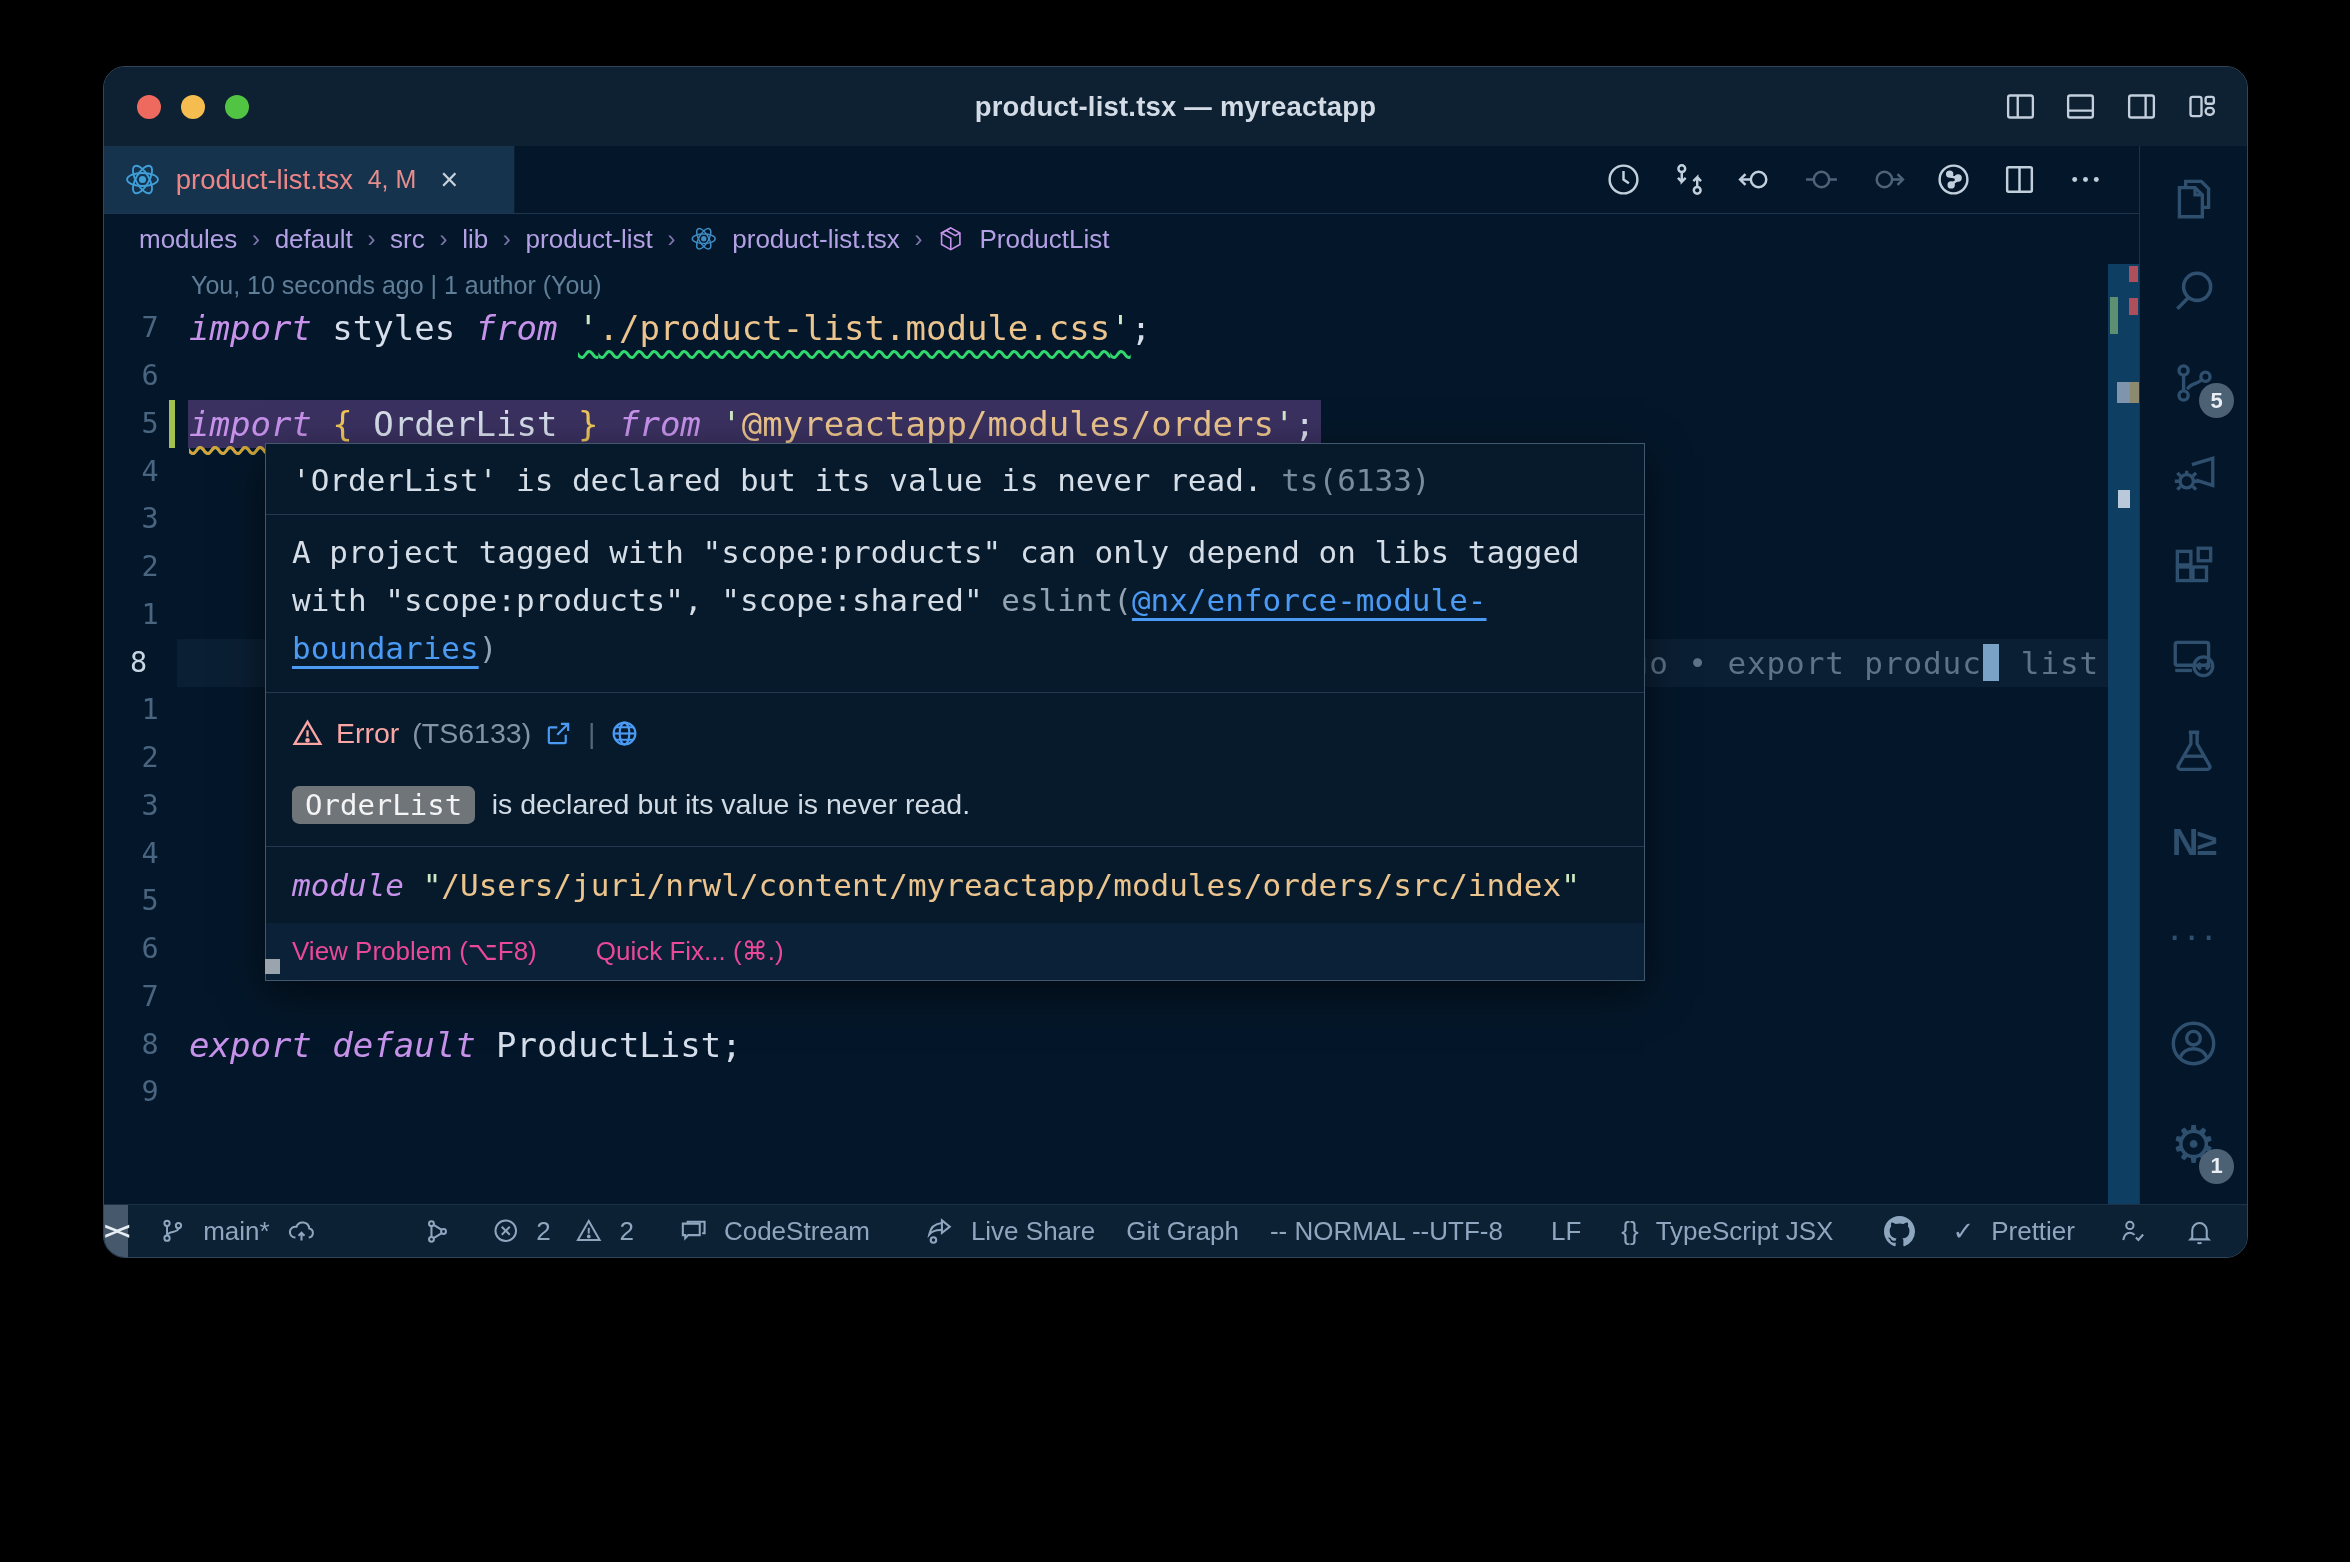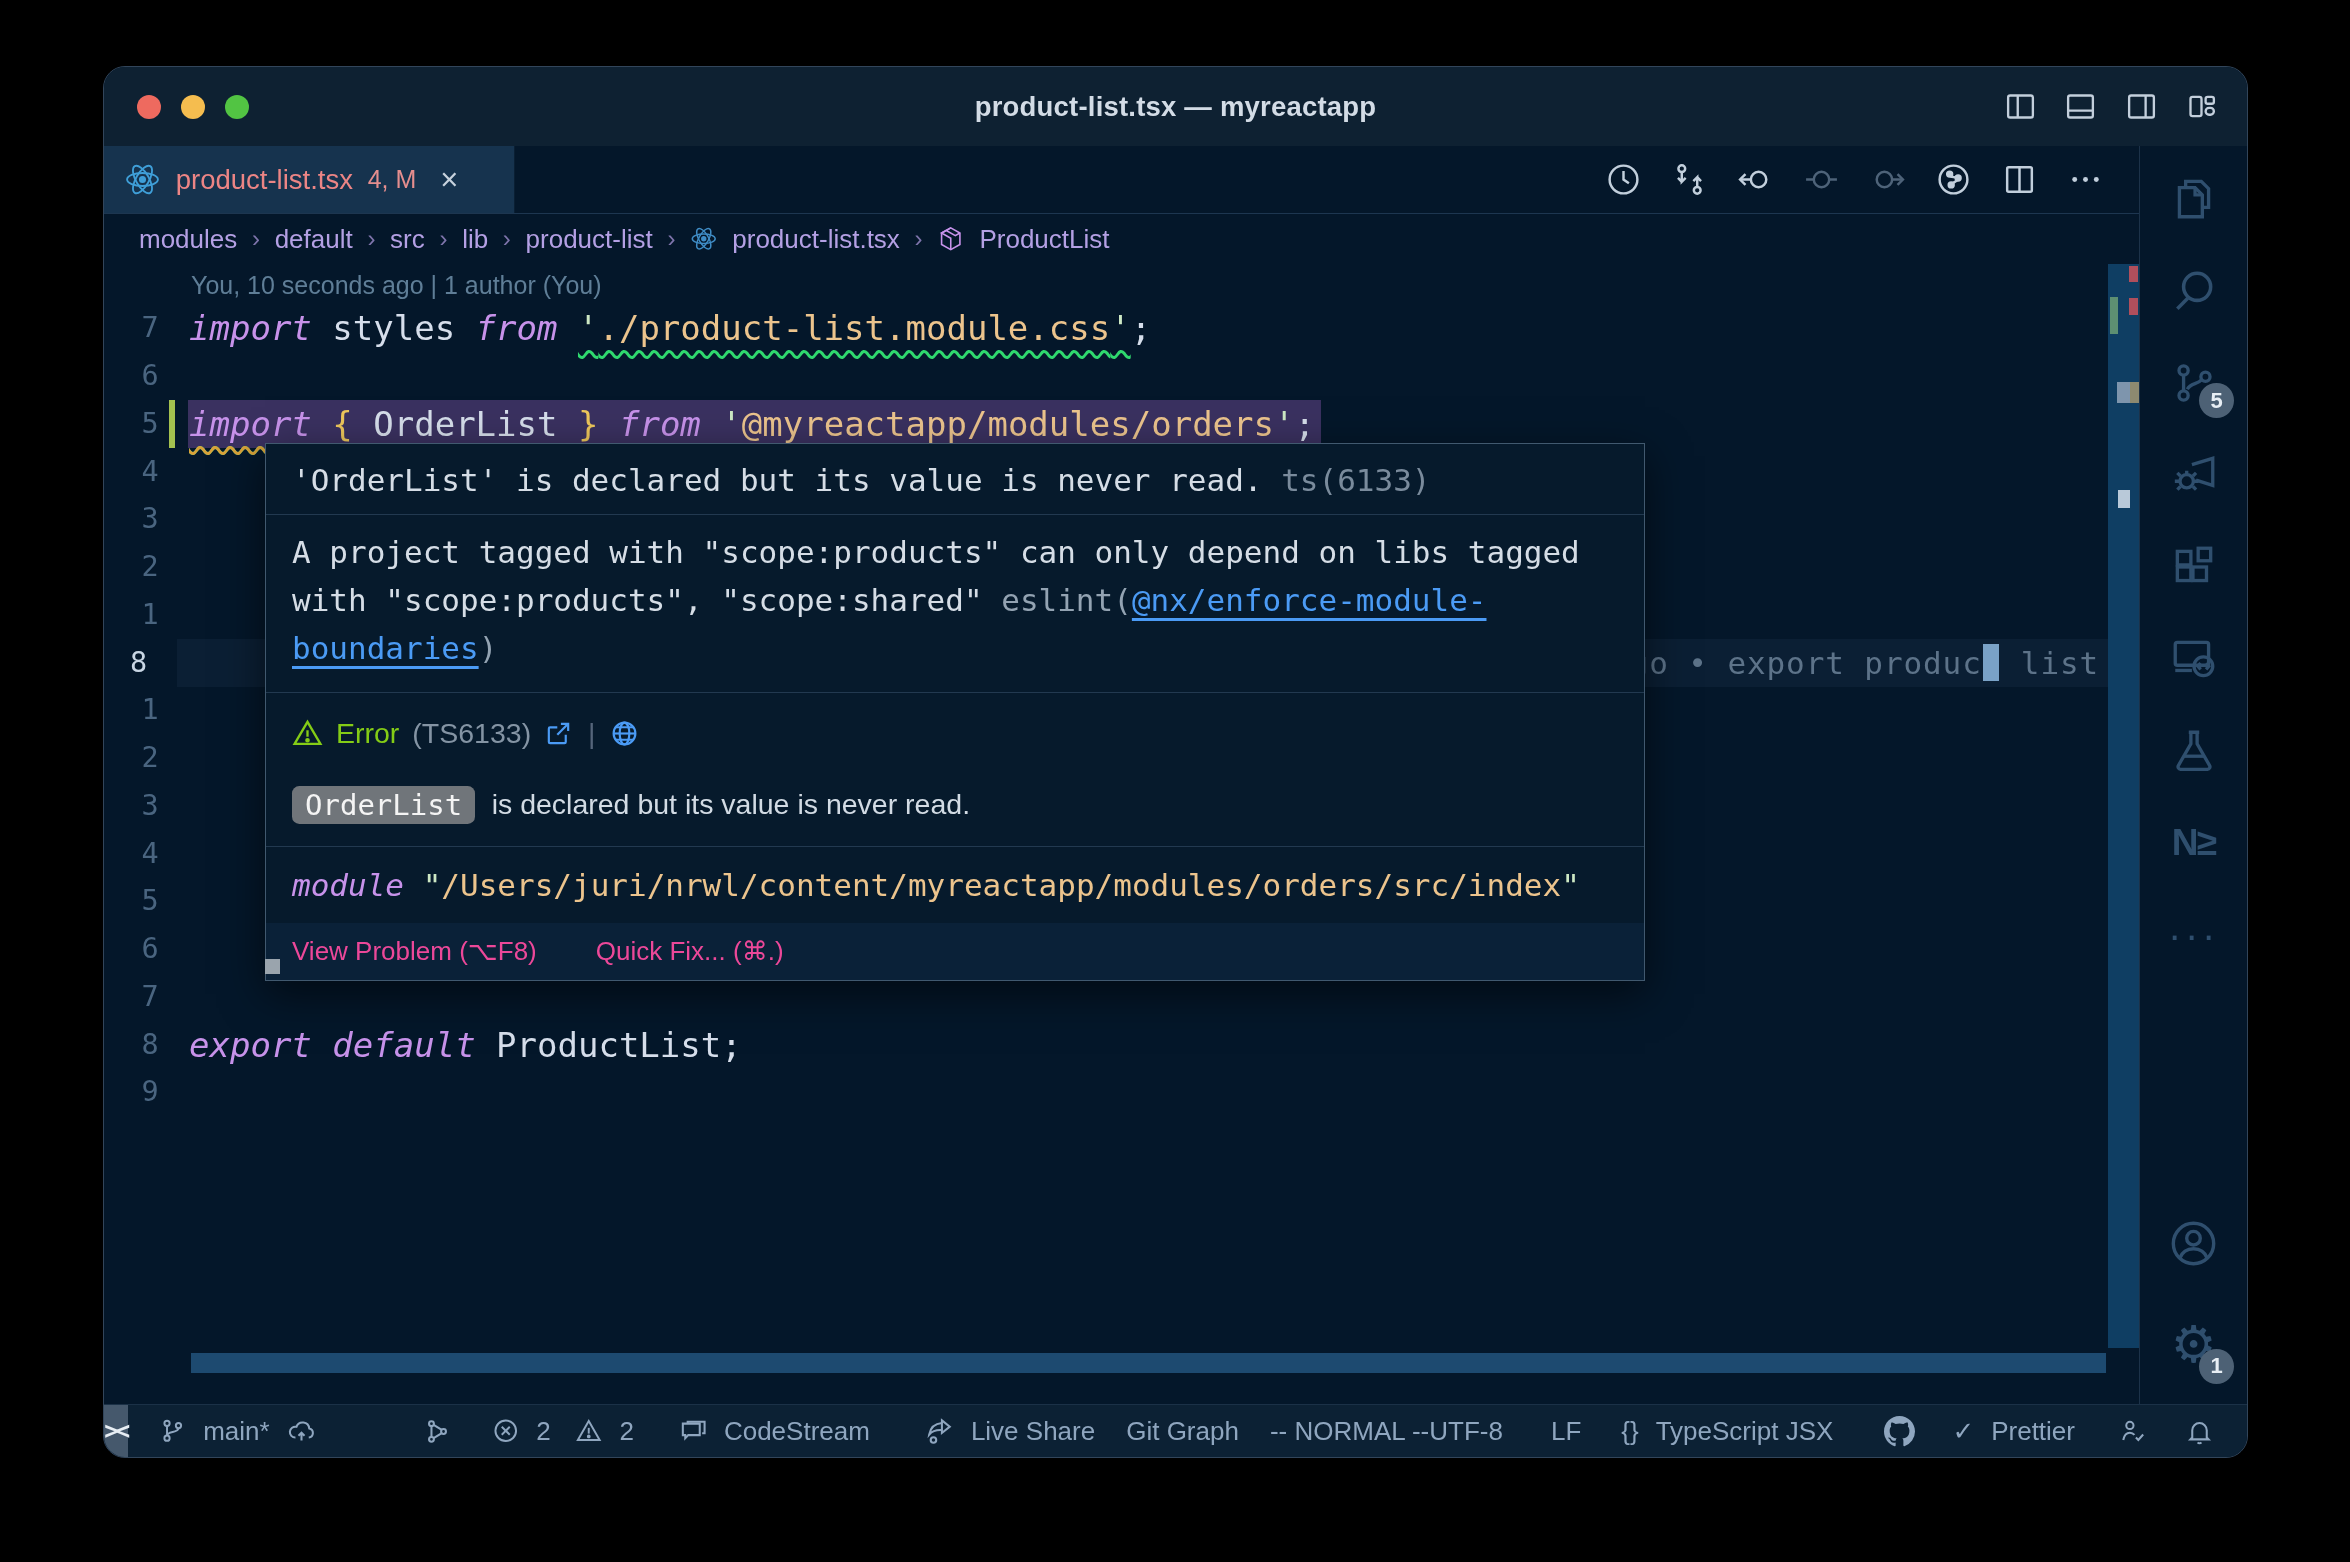--- a/index.html
+++ b/index.html
@@ -1,21 +1,21 @@
 <!DOCTYPE html>
 <html style="font-size:14.7px"><head>
 <meta charset="utf-8">
 <style>
   html,body{margin:0;padding:0;background:#000;width:2351px;height:1563px;overflow:hidden;
     font-family:"Liberation Sans",sans-serif;}
   *{box-sizing:border-box;}
   svg{display:block;}
 
   
-  .window{position:absolute;left:103px;top:66px;width:2145px;height:1392px;
+  .window{position:absolute;left:103px;top:66px;width:2145px;height:1192px;
     background:#04172a;border:0.9px solid #32455a;border-radius:22px;overflow:hidden;
     display:flex;flex-direction:column;}
 
   
   .titlebar{height:79px;flex:0 0 79px;background:#0e2132;position:relative;
     display:flex;align-items:center;justify-content:center;}
   .traffic{position:absolute;left:33px;top:0;height:100%;display:flex;align-items:center;gap:20px;}
   .light{width:24px;height:24px;border-radius:50%;}
   .light.red{background:#ee6a5f;} .light.yellow{background:#f5bd4f;} .light.green{background:#52c443;}
   .win-title{color:#d3dce6;font-size:27.5px;font-weight:700;letter-spacing:0.2px;}
@@ -78,21 +78,21 @@
     font-family:"DejaVu Sans Mono",monospace;font-size:31px;color:#d5dde6;}
   .hv-row{padding:13px 26px;border-top:1.8px solid #223950;}
   .hv-row:first-child{border-top:none;}
   .hv-line1{white-space:nowrap;line-height:42px;padding:14.7px 26px 13px;}
   .hv-code{color:#7a8b9c;}
   .hv-line2{line-height:48px;padding-bottom:20px;}
   .hv-gray{color:#93a3b2;}
   .hv-link{color:#4b9bf5;text-decoration:underline;text-underline-offset:7.3px;cursor:pointer;}
   .hv-error-head{display:flex;align-items:center;gap:13px;line-height:44px;
     font-family:"Liberation Sans",sans-serif;font-size:28.5px;padding-top:5.5px;}
-  .err-red{color:#84cc16;}
+  .err-red{color:#fca5a5;}
   .err-code{color:#8494a4;}
   .err-sep{color:#55657a;margin:0 1.8px;}
   .hv-detail{margin-top:31px;display:flex;align-items:center;gap:16.5px;
     font-family:"Liberation Sans",sans-serif;font-size:28.5px;color:#d2dbe4;padding-bottom:9.2px;}
   .chip{background:#70757a;color:#f4f4f4;border-radius:7.3px;padding:1.8px 13px;
     font-family:"DejaVu Sans Mono",monospace;font-size:29px;}
   .hv-module{white-space:pre;line-height:44px;padding:16px 26px;}
   .hv-status{background:#0a2138;display:flex;gap:59px;padding:13px 26px;
     font-family:"Liberation Sans",sans-serif;font-size:26px;color:#ec4899;}
   .hv-status span{cursor:pointer;}

